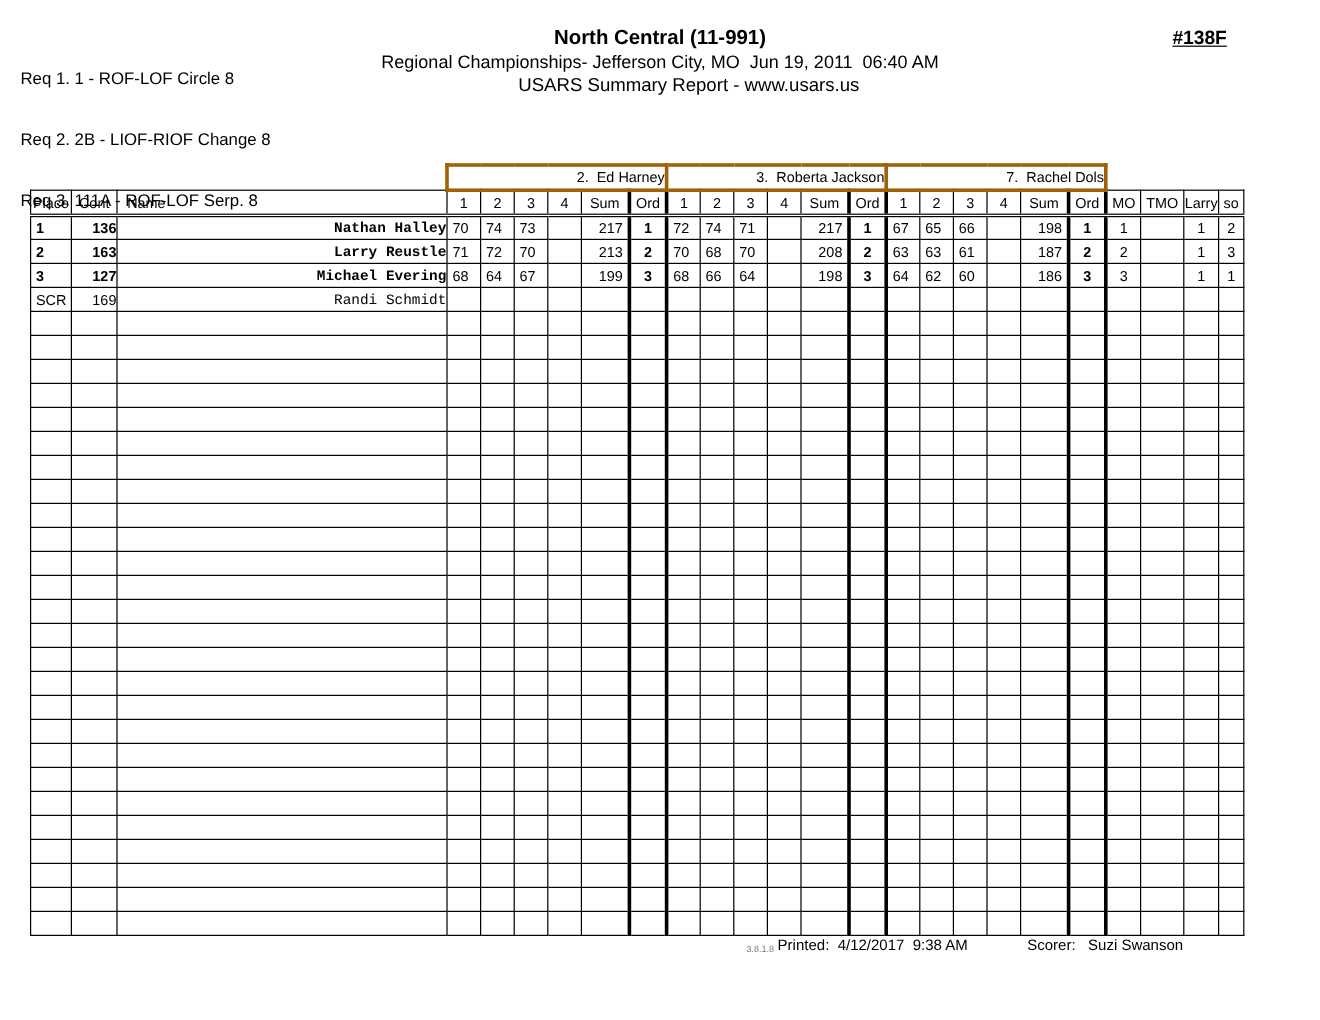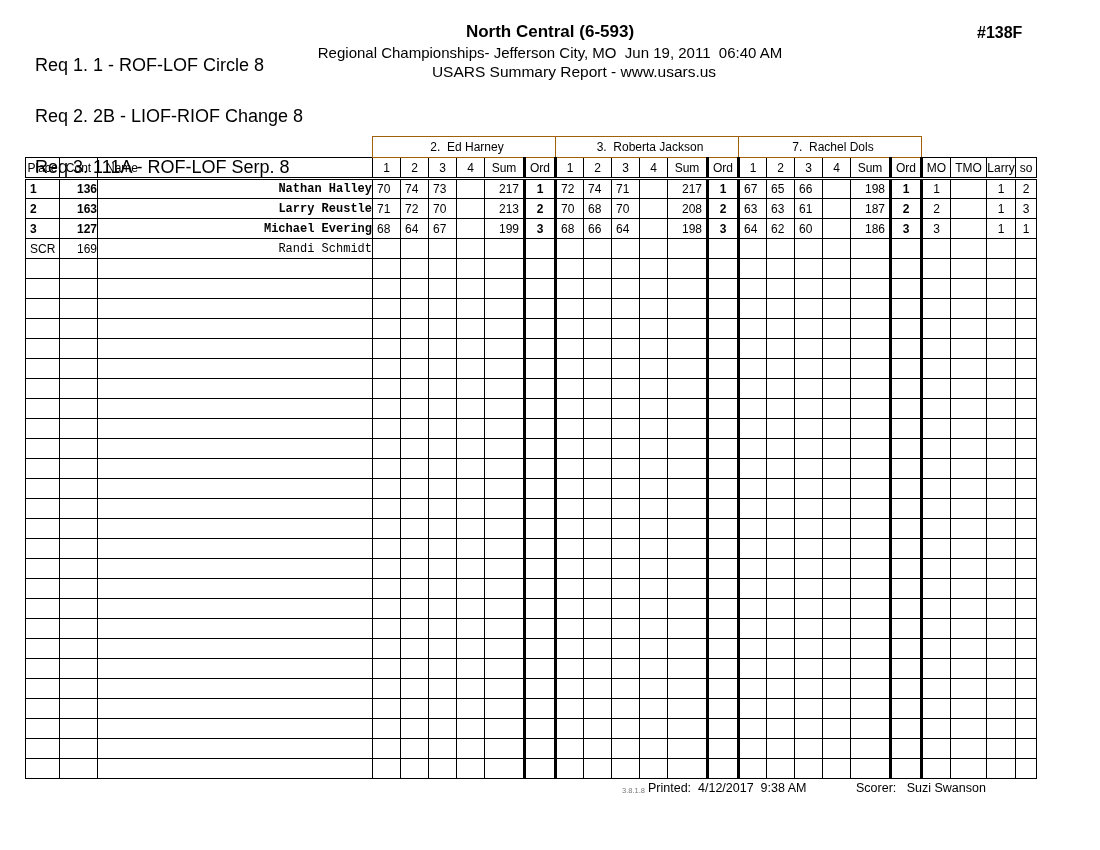--- a/index.html
+++ b/index.html
@@ -5,42 +5,42 @@
   * { box-sizing: border-box; }
   html, body { margin: 0; padding: 0; }
   body {
     width: 1100px; height: 850px;
     background: #ffffff; color: #000;
     font-family: "Liberation Sans", sans-serif;
     position: relative; overflow: hidden;
   }
 
   
-  .reqs { position: absolute; left: 35px; top: 23px; font-size: 18px; line-height: 17px; white-space: pre; }
+  .reqs { position: absolute; left: 17px; top: 23px; font-size: 14px; line-height: 17px; white-space: pre; }
 
   
   .hdr { position: absolute; left: 0; top: 21px; width: 1100px; text-align: center; }
   .hdr .club     { font-size: 17px;  font-weight: bold; line-height: 22px; white-space: pre; }
   .hdr .event    { font-size: 15px;  line-height: 19px; white-space: pre; }
   .hdr .title    { font-size: 19.5px; font-weight: bold; line-height: 25px; white-space: pre; }
   .hdr .subtitle { font-size: 15.5px; line-height: 20px; white-space: pre; margin-left: 48px; }
 
-  .repno { position: absolute; left: 977px; top: 24px; font-size: 16px; font-weight: bold; }
+  .repno { position: absolute; left: 977px; top: 24px; font-size: 16px; font-weight: bold; text-decoration: underline; }
 
   
   table.report {
     position: absolute; left: 25px; top: 136px;
     border-collapse: collapse; table-layout: fixed;
     font-size: 12px; color: #000;
   }
   .report td, .report th { padding: 0; overflow: hidden; white-space: nowrap; height: 20px; }
 
   tr.jrow { height: 21px; }
   tr.jrow td.spacer { border: none; }
-  tr.jrow td.jbox  { border: 1px solid #a16207; text-align: center; padding-left: 6px; white-space: pre; }
+  tr.jrow td.jbox  { border: 3px solid #a16207; text-align: right; padding-left: 6px; white-space: pre; }
 
   tr.hrow { height: 21px; }
   tr.hrow th { border: 1px solid #000; border-bottom: 3px double #000; font-weight: normal; text-align: center; }
   tr.hrow th.h-name { text-align: left; padding-left: 8px; margin-top: 20px; }
 
   tbody tr { height: 20px; }
   tbody td { border: 1px solid #000; }
 
   th.h-ord, td.c-ord { border-left: 3px solid #000 !important; border-right: 3px solid #000 !important; }
 
@@ -62,21 +62,21 @@
 </head>
 <body>
 
 <div class="reqs">
   <div>Req 1. 1 - ROF-LOF Circle 8</div>
   <div>Req 2. 2B - LIOF-RIOF Change 8</div>
   <div>Req 3. 111A - ROF-LOF Serp. 8</div>
 </div>
 
 <div class="hdr">
-  <div class="club">North Central (6-593)</div>
+  <div class="club">North Central (11-991)</div>
   <div class="event">Regional Championships- Jefferson City, MO  Jun 19, 2011  06:40 AM</div>
   <div class="subtitle">USARS Summary Report - www.usars.us</div>
 </div>
 
 <div class="repno">#138F</div>
 
 <table class="report" id="report-table">
   <colgroup id="report-cols">
       <col style="width: 34px;">
       <col style="width: 38px;">

